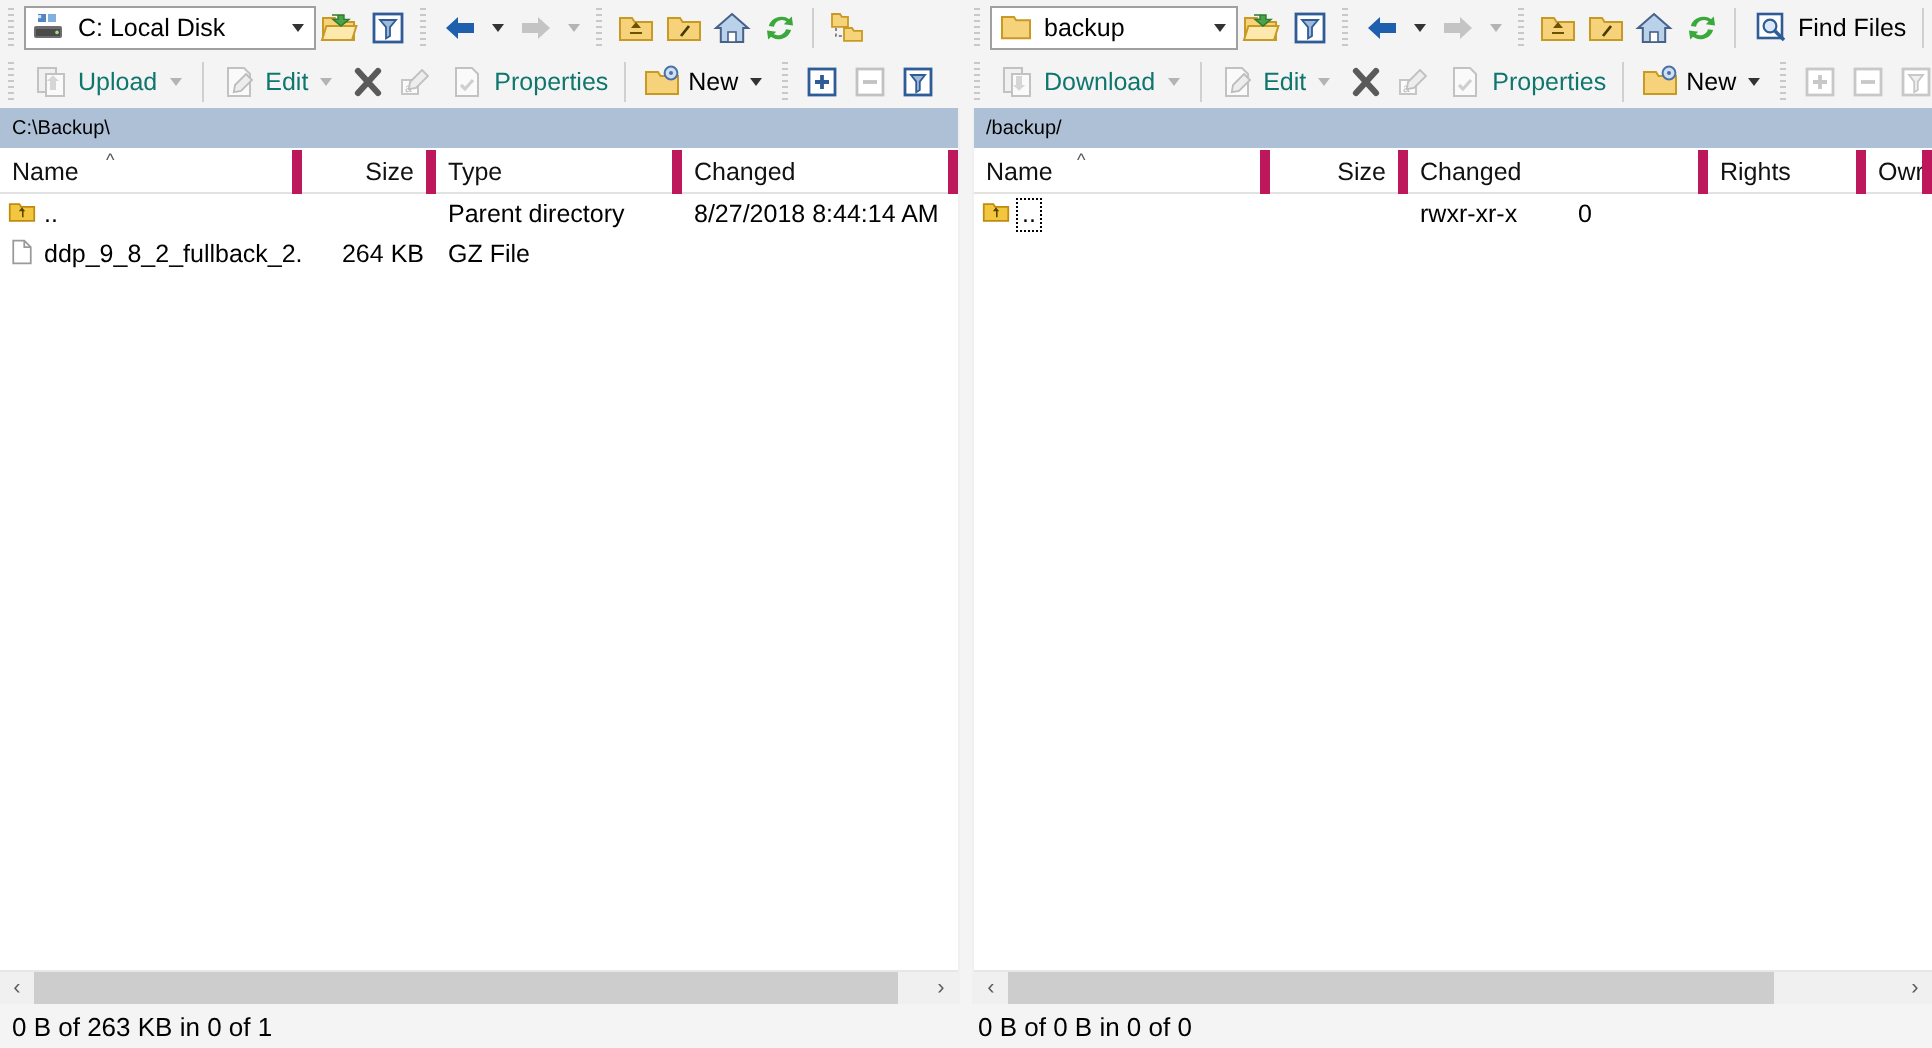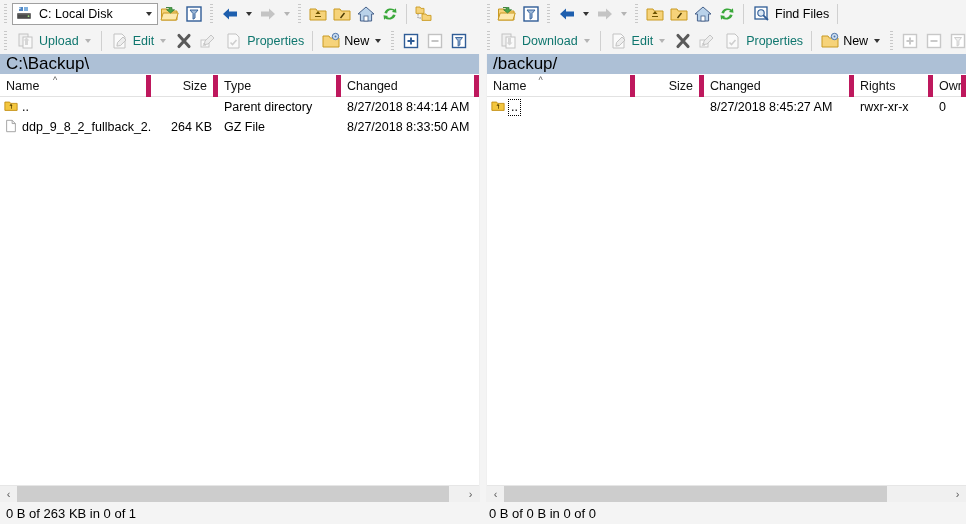--- a/index.html
+++ b/index.html
@@ -60,21 +60,21 @@
   
   .panes { display: flex; width: 966px; flex: 1; min-height: 0; }
   .pane { display: flex; flex-direction: column; min-width: 0; }
   .pane.left { width: 479px; }
   .splitter { width: 8px; background: #f4f4f4; flex: none; border-left:1px solid #f0f0f0; border-right:1px solid #f0f0f0;}
   .pane.right { width: 479px; }
 
   .pathbar {
     height: 21px; background: #adc0d6; color: #000;
     display: flex; align-items: center; padding-left: 6px;
-    font-size: 17px; border-bottom: 1px solid #ffffff;
+    font-size: 10px; border-bottom: 1px solid #ffffff;
     flex: none;
   }
 
   .hdr { display: flex; height: 22px; background: #ffffff; border-bottom: 1px solid #e2e2e2; flex:none; position: relative;}
   .hcell {
     position: relative; display: flex; align-items: center;
     font-size: 12.5px; color: #111; padding: 0 6px;
     border-right: 5px solid #be185d; height: 22px; overflow: hidden; white-space: nowrap;
   }
   .hcell.r { justify-content: flex-end; }
@@ -219,20 +219,31 @@
             <path d="M9 10h4l.9 1.4H18v5h-9z" fill="#f6d37a" stroke="#c99a23" stroke-width=".9"></path>
             <path d="M5 10v4h3" stroke="#888" stroke-width="1" fill="none" stroke-dasharray="1.5 1.2"></path>
           </svg>
         </span>
       </button>
     </div>
 
     <div class="tb-pane right">
       <div class="grip"></div>
 
+      <div class="pathcombo right">
+        <span>
+          <svg class="ico sm" viewBox="0 0 18 18">
+            <path d="M2 3.5h6l1.1 1.6H16v9H2z" fill="#f6d37a" stroke="#c99a23" stroke-width="1"></path>
+          </svg>
+        </span>
+        <span class="cmb-label">backup</span>
+        <span class="cmb-arrow">
+            <i></i>
+          </span>
+      </div>
 
       <button class="tbtn">
         <span>
           <svg class="ico" viewBox="0 0 20 20">
             <path d="M1.5 5h6l1.4 2H17v9H1.5z" fill="#f6d37a" stroke="#c99a23" stroke-width="1"></path>
             <path d="M3.2 9h15L16 16H1z" fill="#fde9ae" stroke="#c99a23" stroke-width="1"></path>
             <path d="M6 3.5h6v2.2h2.5L10.5 9 6.5 5.7H9V3.5z" fill="#4aa24a" stroke="#2f7a2f" stroke-width=".7"></path>
           </svg>
         </span>
       </button>
@@ -570,21 +581,20 @@
             <span>
               <svg width="14" height="14" viewBox="0 0 16 16">
                 <path d="M3 1.5h6.3L13 5.2V14.5H3z" fill="#ffffff" stroke="#9a9a9a" stroke-width="1"></path>
                 <path d="M9.3 1.5V5.2H13" fill="none" stroke="#9a9a9a" stroke-width="1"></path>
               </svg>
             </span>
             <span>ddp_9_8_2_fullback_2...</span>
           </div>
           <div class="cell r" style="width:67px">264 KB</div>
           <div class="cell" style="width:123px">GZ File</div>
-          <div class="cell" style="width:138px">8/27/2018  8:33:50 AM</div>
         </div>
       </div>
 
       <div class="hscroll">
         <div class="hs-btn">‹</div>
         <div class="hs-track">
           <div class="hs-thumb" style="width:97%"></div>
         </div>
         <div class="hs-btn">›</div>
       </div>
@@ -619,21 +629,20 @@
           <div class="cell name" style="width:148px">
             <span>
               <svg width="14" height="14" viewBox="0 0 16 16">
                 <path d="M1 3.5h5.5l1 1.5H15v8H1z" fill="#f3c63f" stroke="#c08b0e" stroke-width="1"></path>
                 <path d="M8 11V7.6H6.2L8 5.3l1.8 2.3H8.9V11z" fill="#5a4400"></path>
               </svg>
             </span>
             <span class="focusbox">..</span>
           </div>
           <div class="cell r" style="width:69px"></div>
-          <div class="cell" style="width:150px">8/27/2018  8:45:27 AM</div>
           <div class="cell" style="width:79px">rwxr-xr-x</div>
           <div class="cell" style="width:33px">0</div>
         </div>
       </div>
 
       <div class="hscroll">
         <div class="hs-btn">‹</div>
         <div class="hs-track">
           <div class="hs-thumb" style="width:86%"></div>
         </div>

